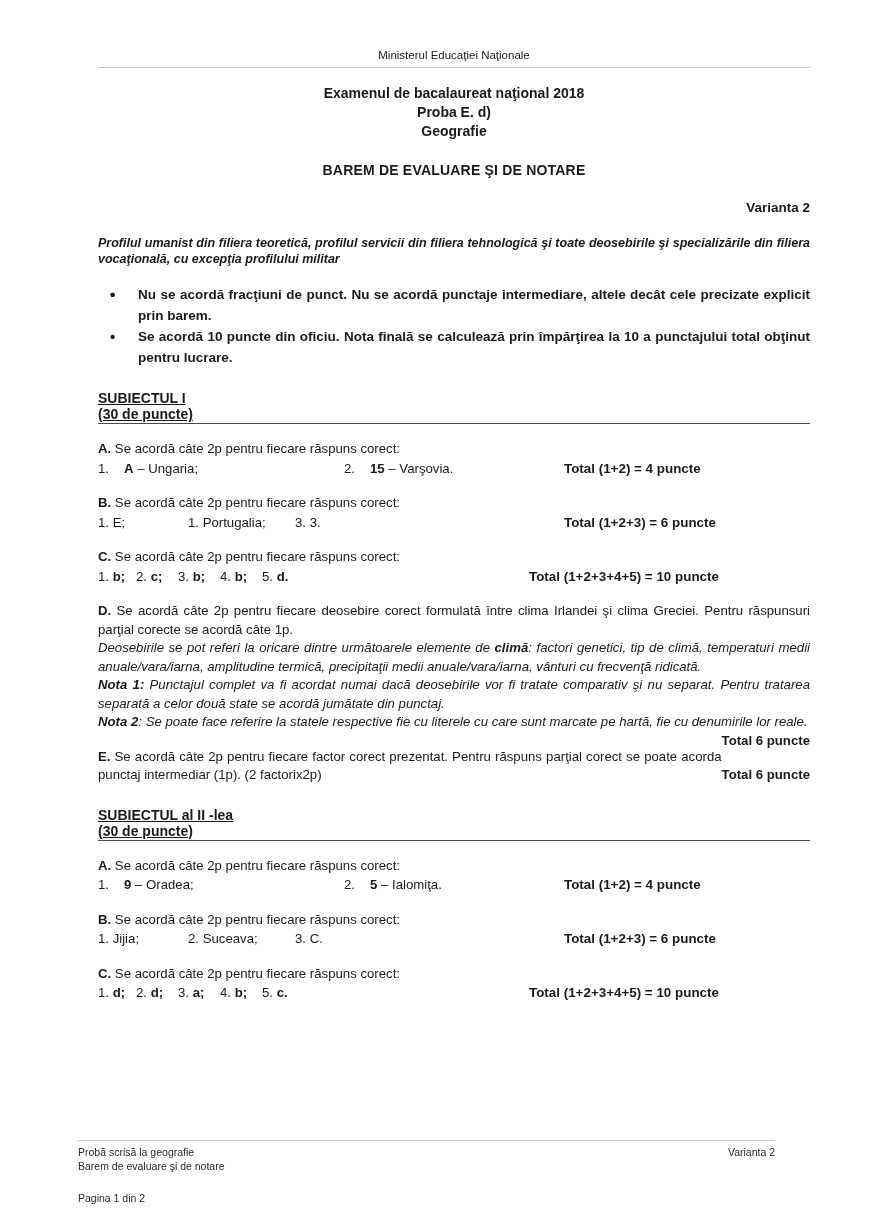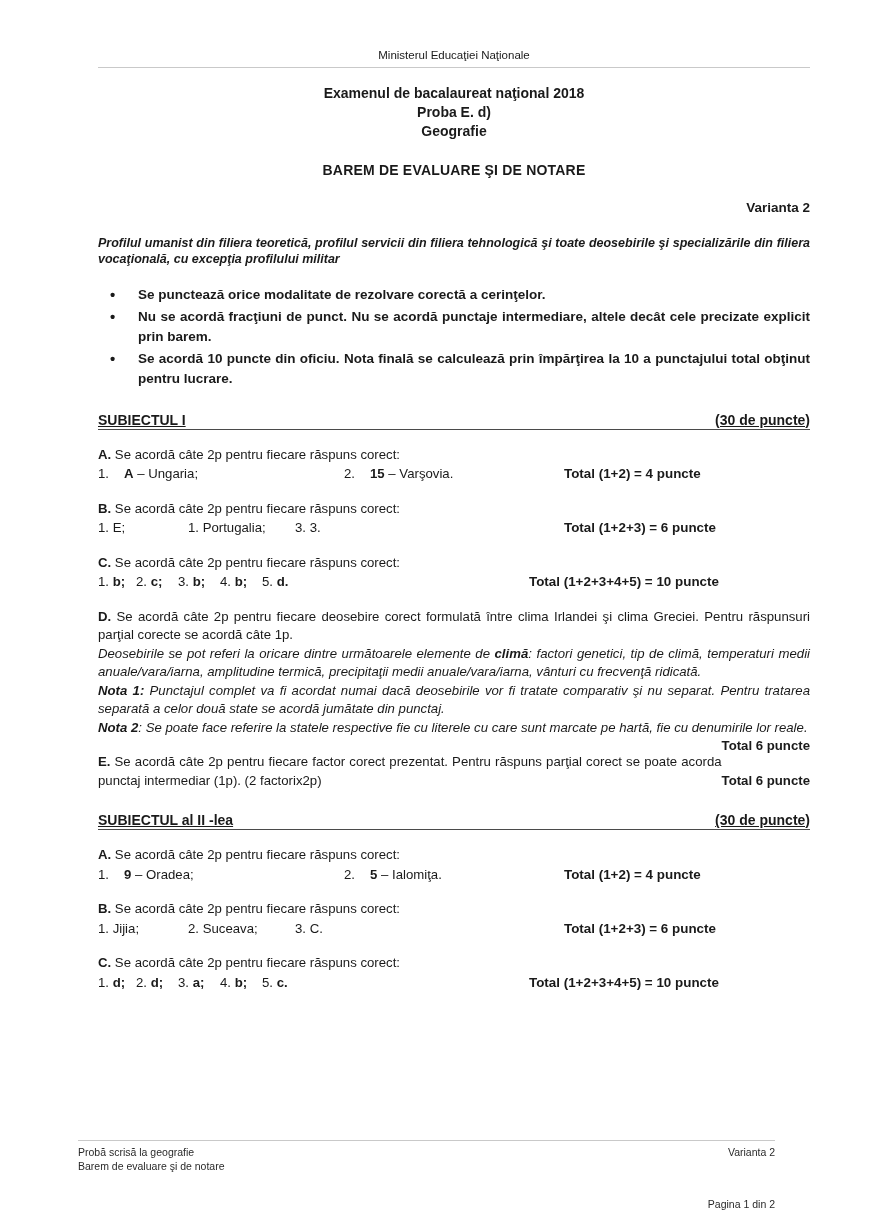--- a/index.html
+++ b/index.html
@@ -105,20 +105,21 @@
   
   .subject-head {
     display: flex;
     justify-content: space-between;
     align-items: baseline;
     font-weight: bold;
     font-size: 14px;
     border-bottom: 1.4px solid #4a4a4a;
     padding-bottom: 1px;
     margin-top: 22px;
+    flex-direction: column;
   }
   .subject-head .left { text-decoration: underline; }
   .subject-head .right { text-decoration: underline; }
 
   
   .block {
     margin-top: 16px;
     font-size: 13.2px;
     line-height: 18.5px;
   }
@@ -169,22 +170,22 @@
     border-top: 1px solid #c9c9c9;
     margin: 0 0 4px 0;
   }
   .footer-row {
     display: flex;
     justify-content: space-between;
     align-items: flex-start;
   }
   .footer-left div { white-space: nowrap; }
   .footer-page {
-    text-align: right;
-    margin-top: 24px;
+    text-align: left;
+    margin-top: 18px;
     font-size: 10.5px;
   }
 </style>
 </head>
 <body>
 
 <div class="page">
 
   <div class="content">
 
@@ -201,21 +202,20 @@
 
     <div class="barem-title">BAREM DE EVALUARE ŞI DE NOTARE</div>
 
     <div class="varianta">Varianta 2</div>
 
     <div class="profil">Profilul umanist din filiera teoretică, profilul servicii din filiera tehnologică şi toate deosebirile şi specializările din filiera vocaţională, cu excepţia profilului militar</div>
 
     <ul class="rules">
       <li>
         <span class="bullet">•</span>
-        <span>Se punctează orice modalitate de rezolvare corectă a cerinţelor.</span>
       </li>
       <li>
         <span class="bullet">•</span>
         <span>Nu se acordă fracţiuni de punct. Nu se acordă punctaje intermediare, altele decât cele precizate explicit prin barem.</span>
       </li>
       <li>
         <span class="bullet">•</span>
         <span>Se acordă 10 puncte din oficiu. Nota finală se calculează prin împărţirea la 10 a punctajului total obţinut pentru lucrare.</span>
       </li>
     </ul>

